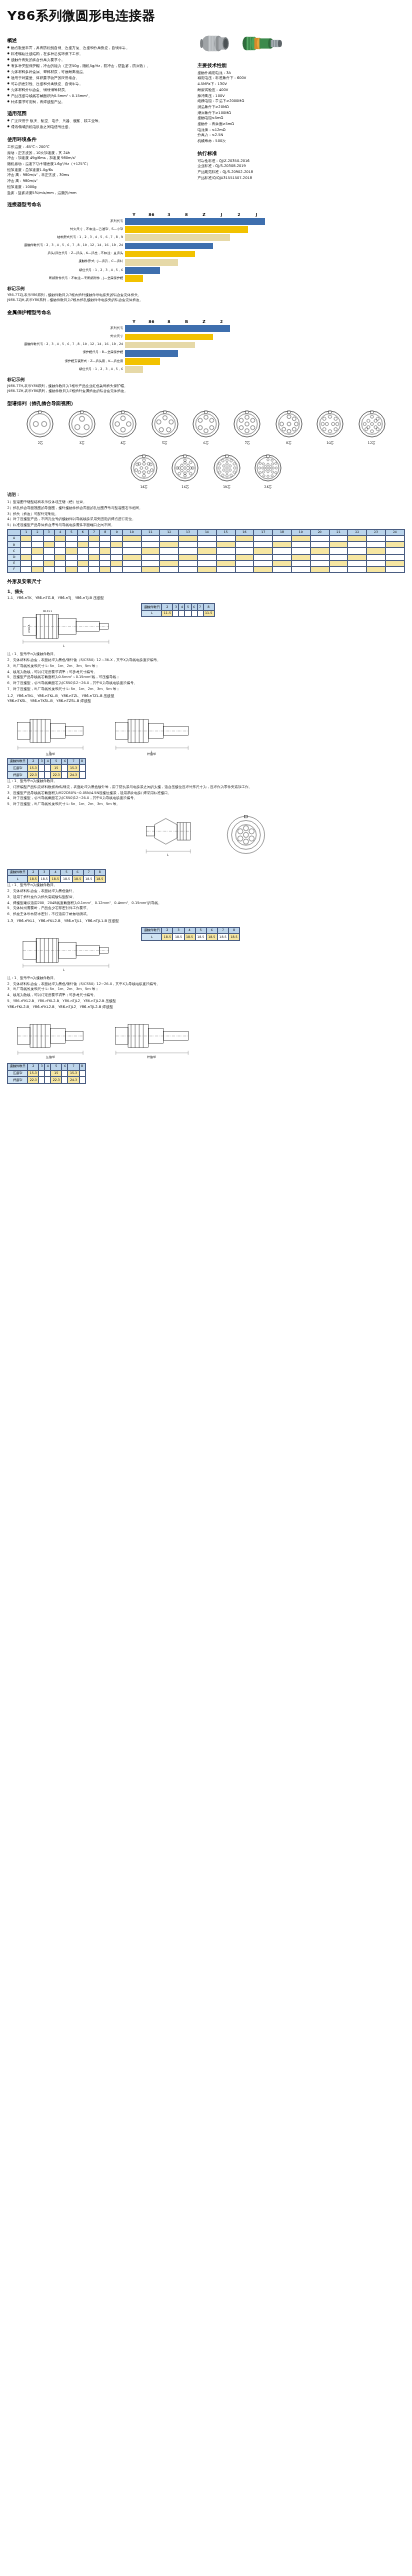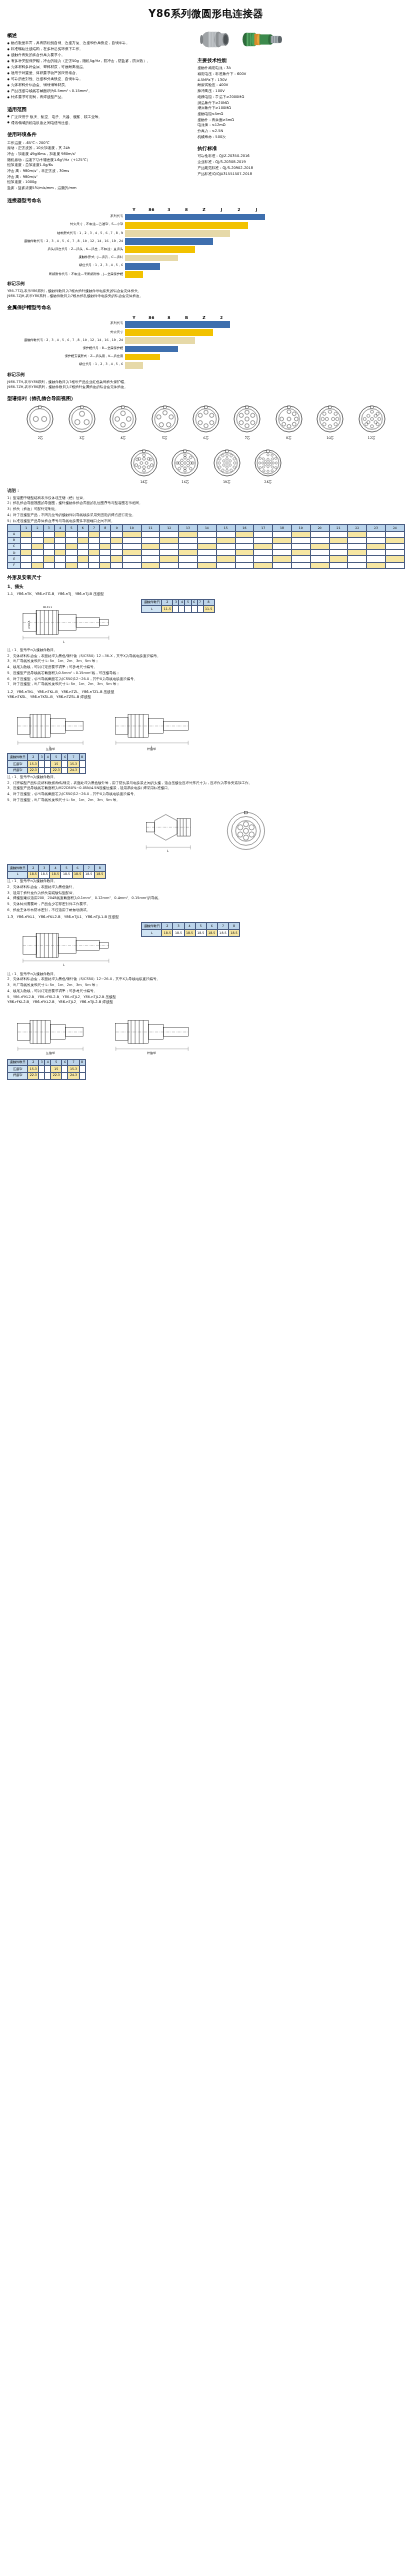--- a/index.html
+++ b/index.html
@@ -8,22 +8,22 @@
     width: 412px;
     background: #ffffff;
     font-family: "DejaVu Sans", "Liberation Sans", sans-serif;
     color: #111;
     font-size: 4.1px;
     line-height: 1.45;
   }
   .page { width: 412px; padding: 5.2px 7.2px 10.3px 7.2px; }
 
   h1.doc-title {
-    text-align: center;
-    font-size: 10px;
+    text-align: left;
+    font-size: 13px;
     font-weight: bold;
     margin: 2.1px 0 5.2px 0;
     letter-spacing: 0.3px;
   }
 
   
   .sec-h {
     font-size: 4.9px;
     font-weight: bold;
     margin: 5.2px 0 2.1px 0;

